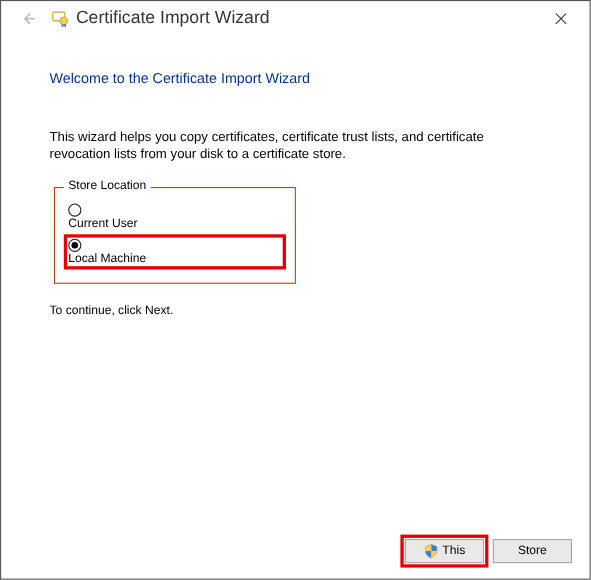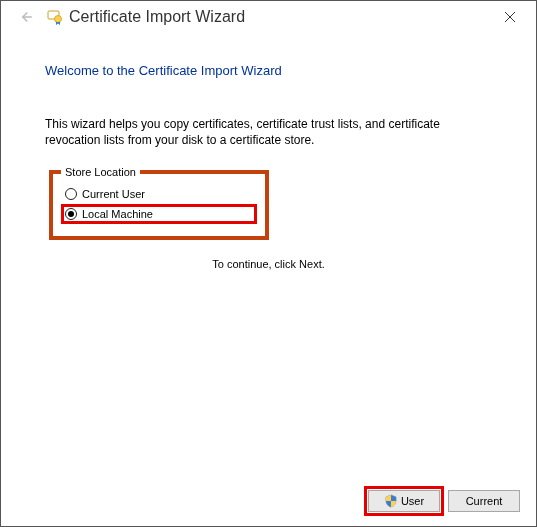--- a/index.html
+++ b/index.html
@@ -46,58 +46,59 @@
       font-weight: 400;
       margin-bottom: 38px;
     }
     .para {
       font-size: 12px;
       color: #000;
       line-height: 1.35;
       margin-bottom: 22px;
     }
     .fieldset {
-      border: 4px solid #c2410c;
+      border: 1px solid #c2410c;
       padding: 8px 10px 10px 10px;
       width: 220px;
       margin: 4px 0 18px 4px;
       position: relative;
     }
     .fieldset-legend {
       position: absolute;
       top: -8px; left: 8px;
       background: #fff;
       padding: 0 4px;
       font-size: 11px;
     }
     .radio-row {
       display: flex;
       align-items: flex-start;
       margin: 4px 0;
       padding: 2px 2px;
+      flex-direction: column;
     }
     .radio-row.highlight {
       outline: 3px solid #e60000;
       outline-offset: -1px;
     }
     .radio-circle {
       width: 12px; height: 12px;
       border: 1px solid #222;
       border-radius: 50%;
       margin-right: 5px;
       display: inline-flex; align-items: center; justify-content: center;
       flex-shrink: 0;
     }
     .radio-circle.checked::after {
       content: "";
       width: 6px; height: 6px;
       background: #000;
       border-radius: 50%;
     }
-    .continue-text { font-size: 11px; margin-top: 6px; text-align: center; }
+    .continue-text { font-size: 11px; margin-top: 6px; }
     .footer {
       position: absolute;
       bottom: 14px; right: 16px;
       display: flex;
       gap: 8px;
     }
     .btn {
       min-width: 72px;
       height: 22px;
       border: 1px solid #a7a7a7;
@@ -165,18 +166,18 @@
   <button class="btn next">
     <span class="shield">
       <svg width="14" height="14" viewBox="0 0 14 14">
         <path d="M7 1 L12 3 V7 C12 10 9.5 12.5 7 13 C4.5 12.5 2 10 2 7 V3 Z" fill="#fff" stroke="#555" stroke-width="0.5"></path>
         <path d="M7 1 L12 3 V7 L7 7 Z" fill="#3b7dd8"></path>
         <path d="M7 1 L2 3 V7 L7 7 Z" fill="#ffd24a"></path>
         <path d="M7 7 L12 7 C12 10 9.5 12.5 7 13 Z" fill="#ffd24a"></path>
         <path d="M7 7 L2 7 C2 10 4.5 12.5 7 13 Z" fill="#3b7dd8"></path>
       </svg>
     </span>
-    <span>User</span>
+    <span>This</span>
   </button>
   <button class="btn">
-    <span>Current</span>
+    <span>Store</span>
   </button>
 </div>
 
 </body></html>

